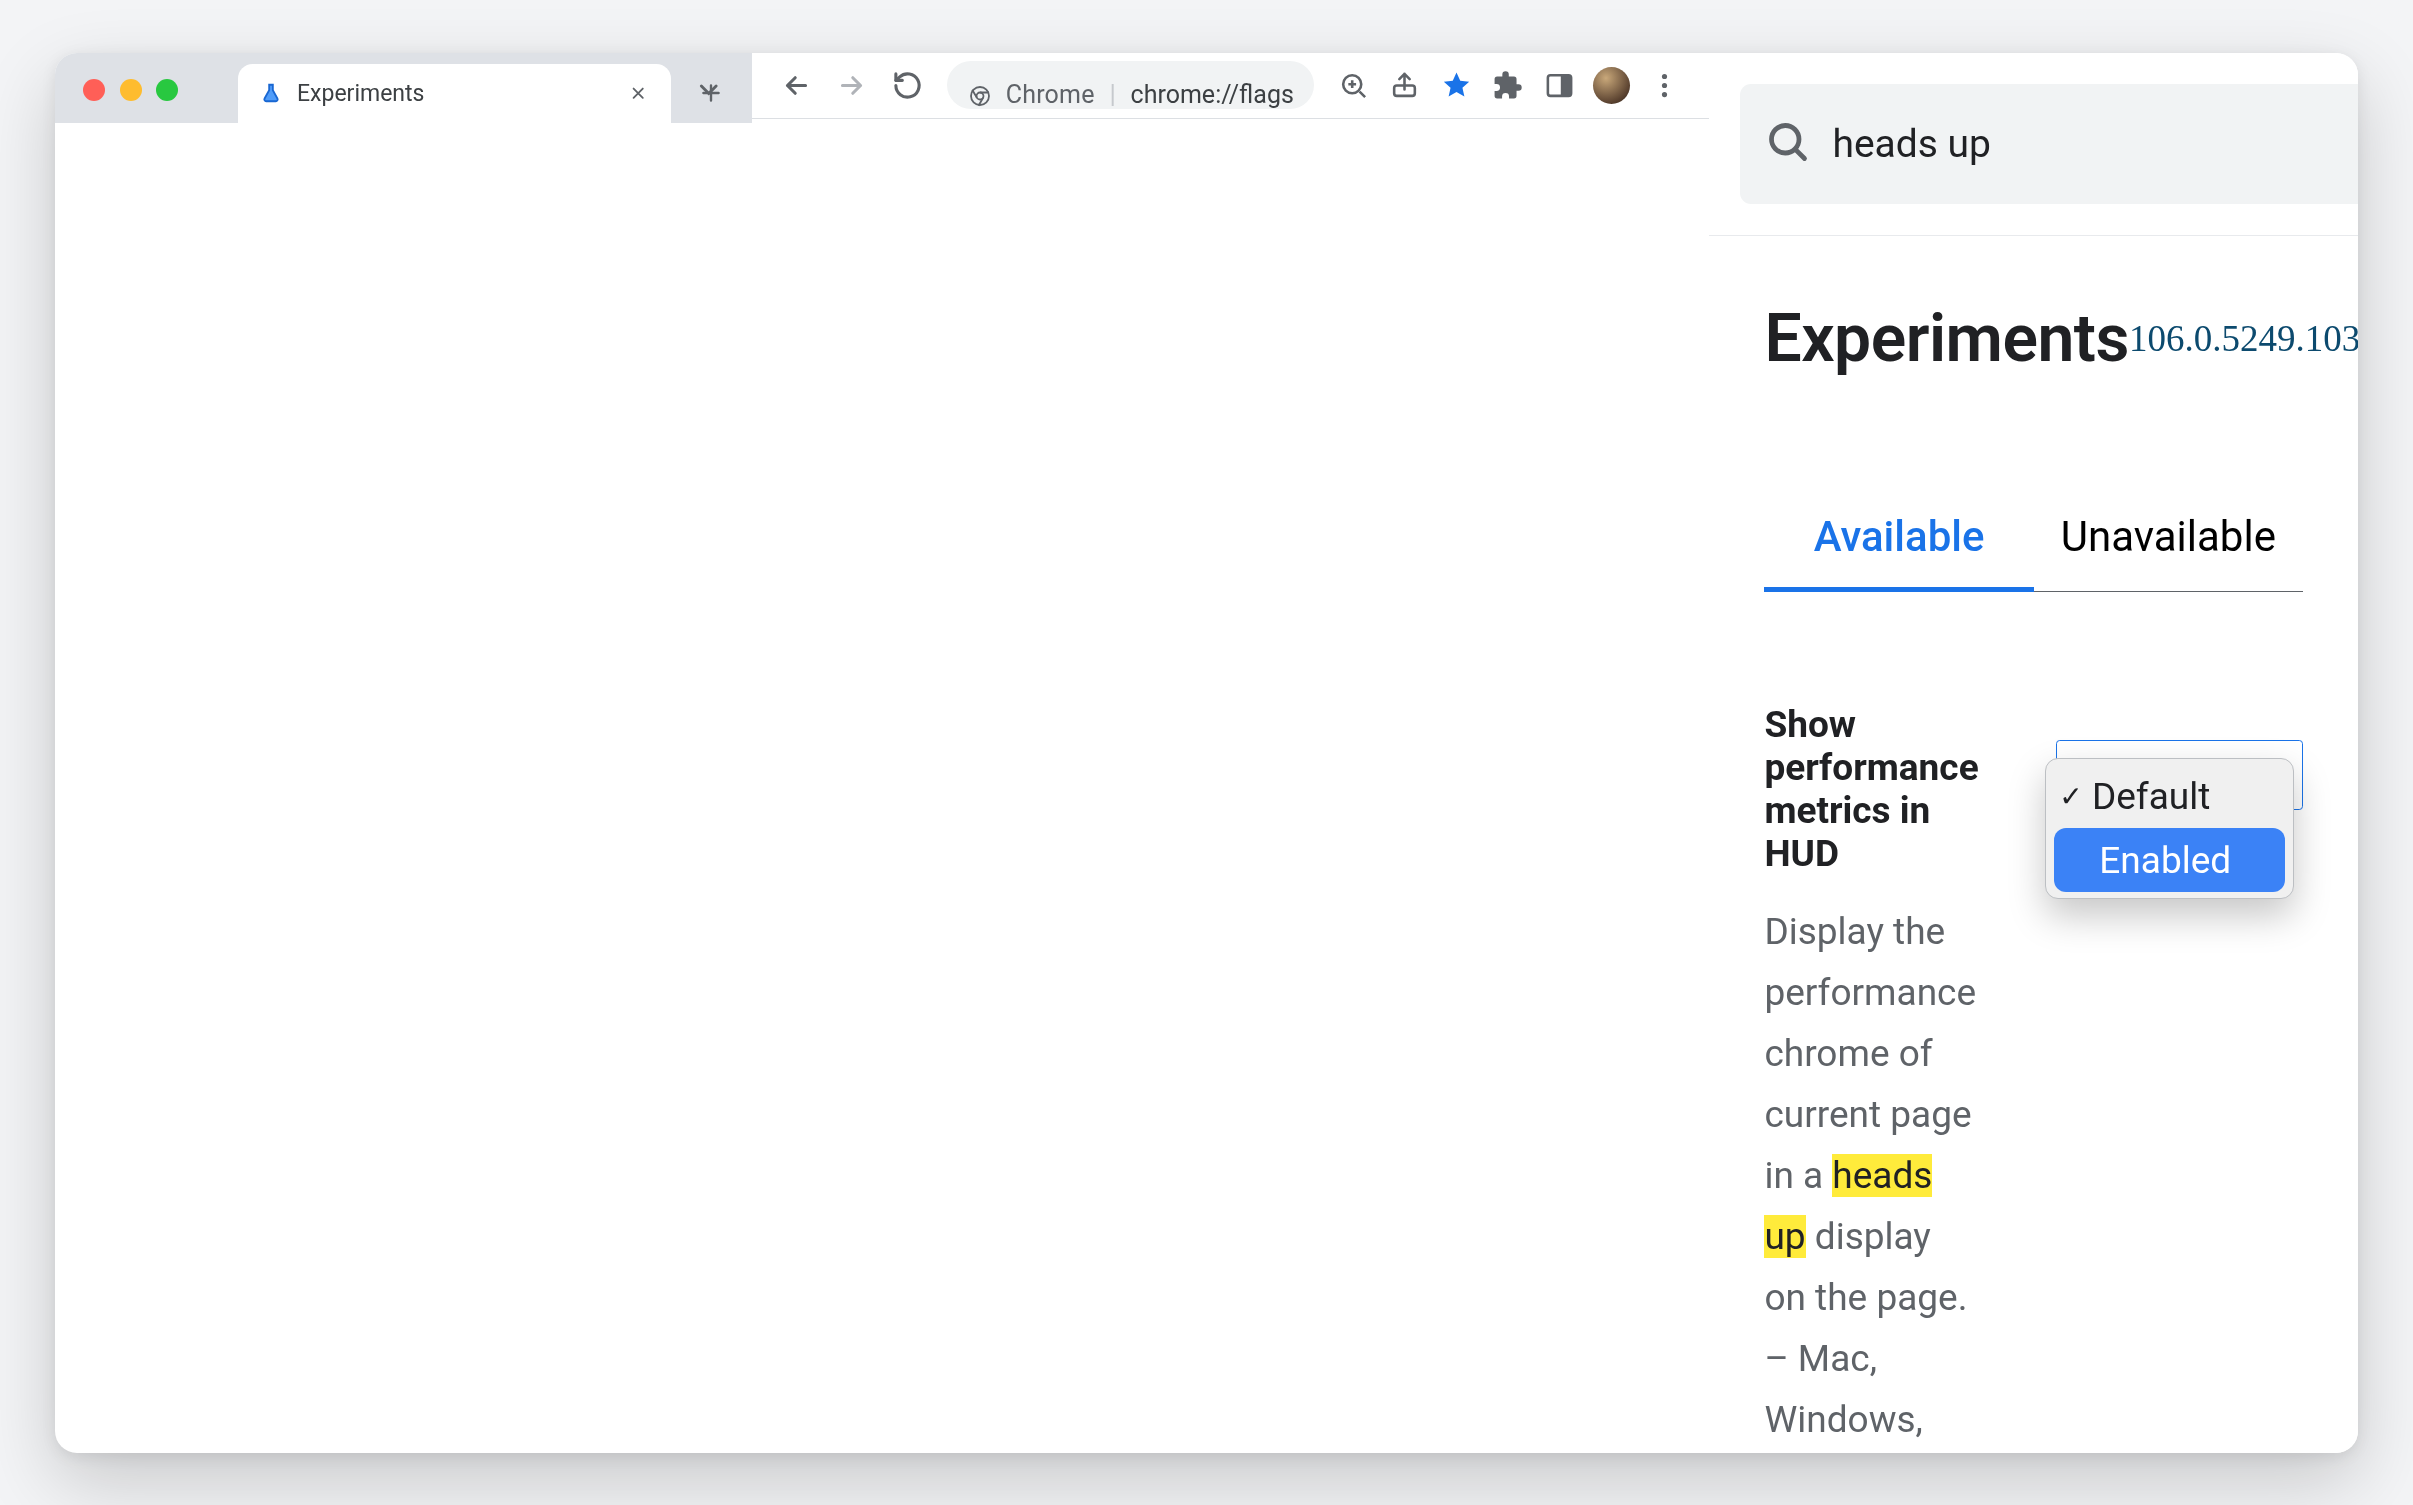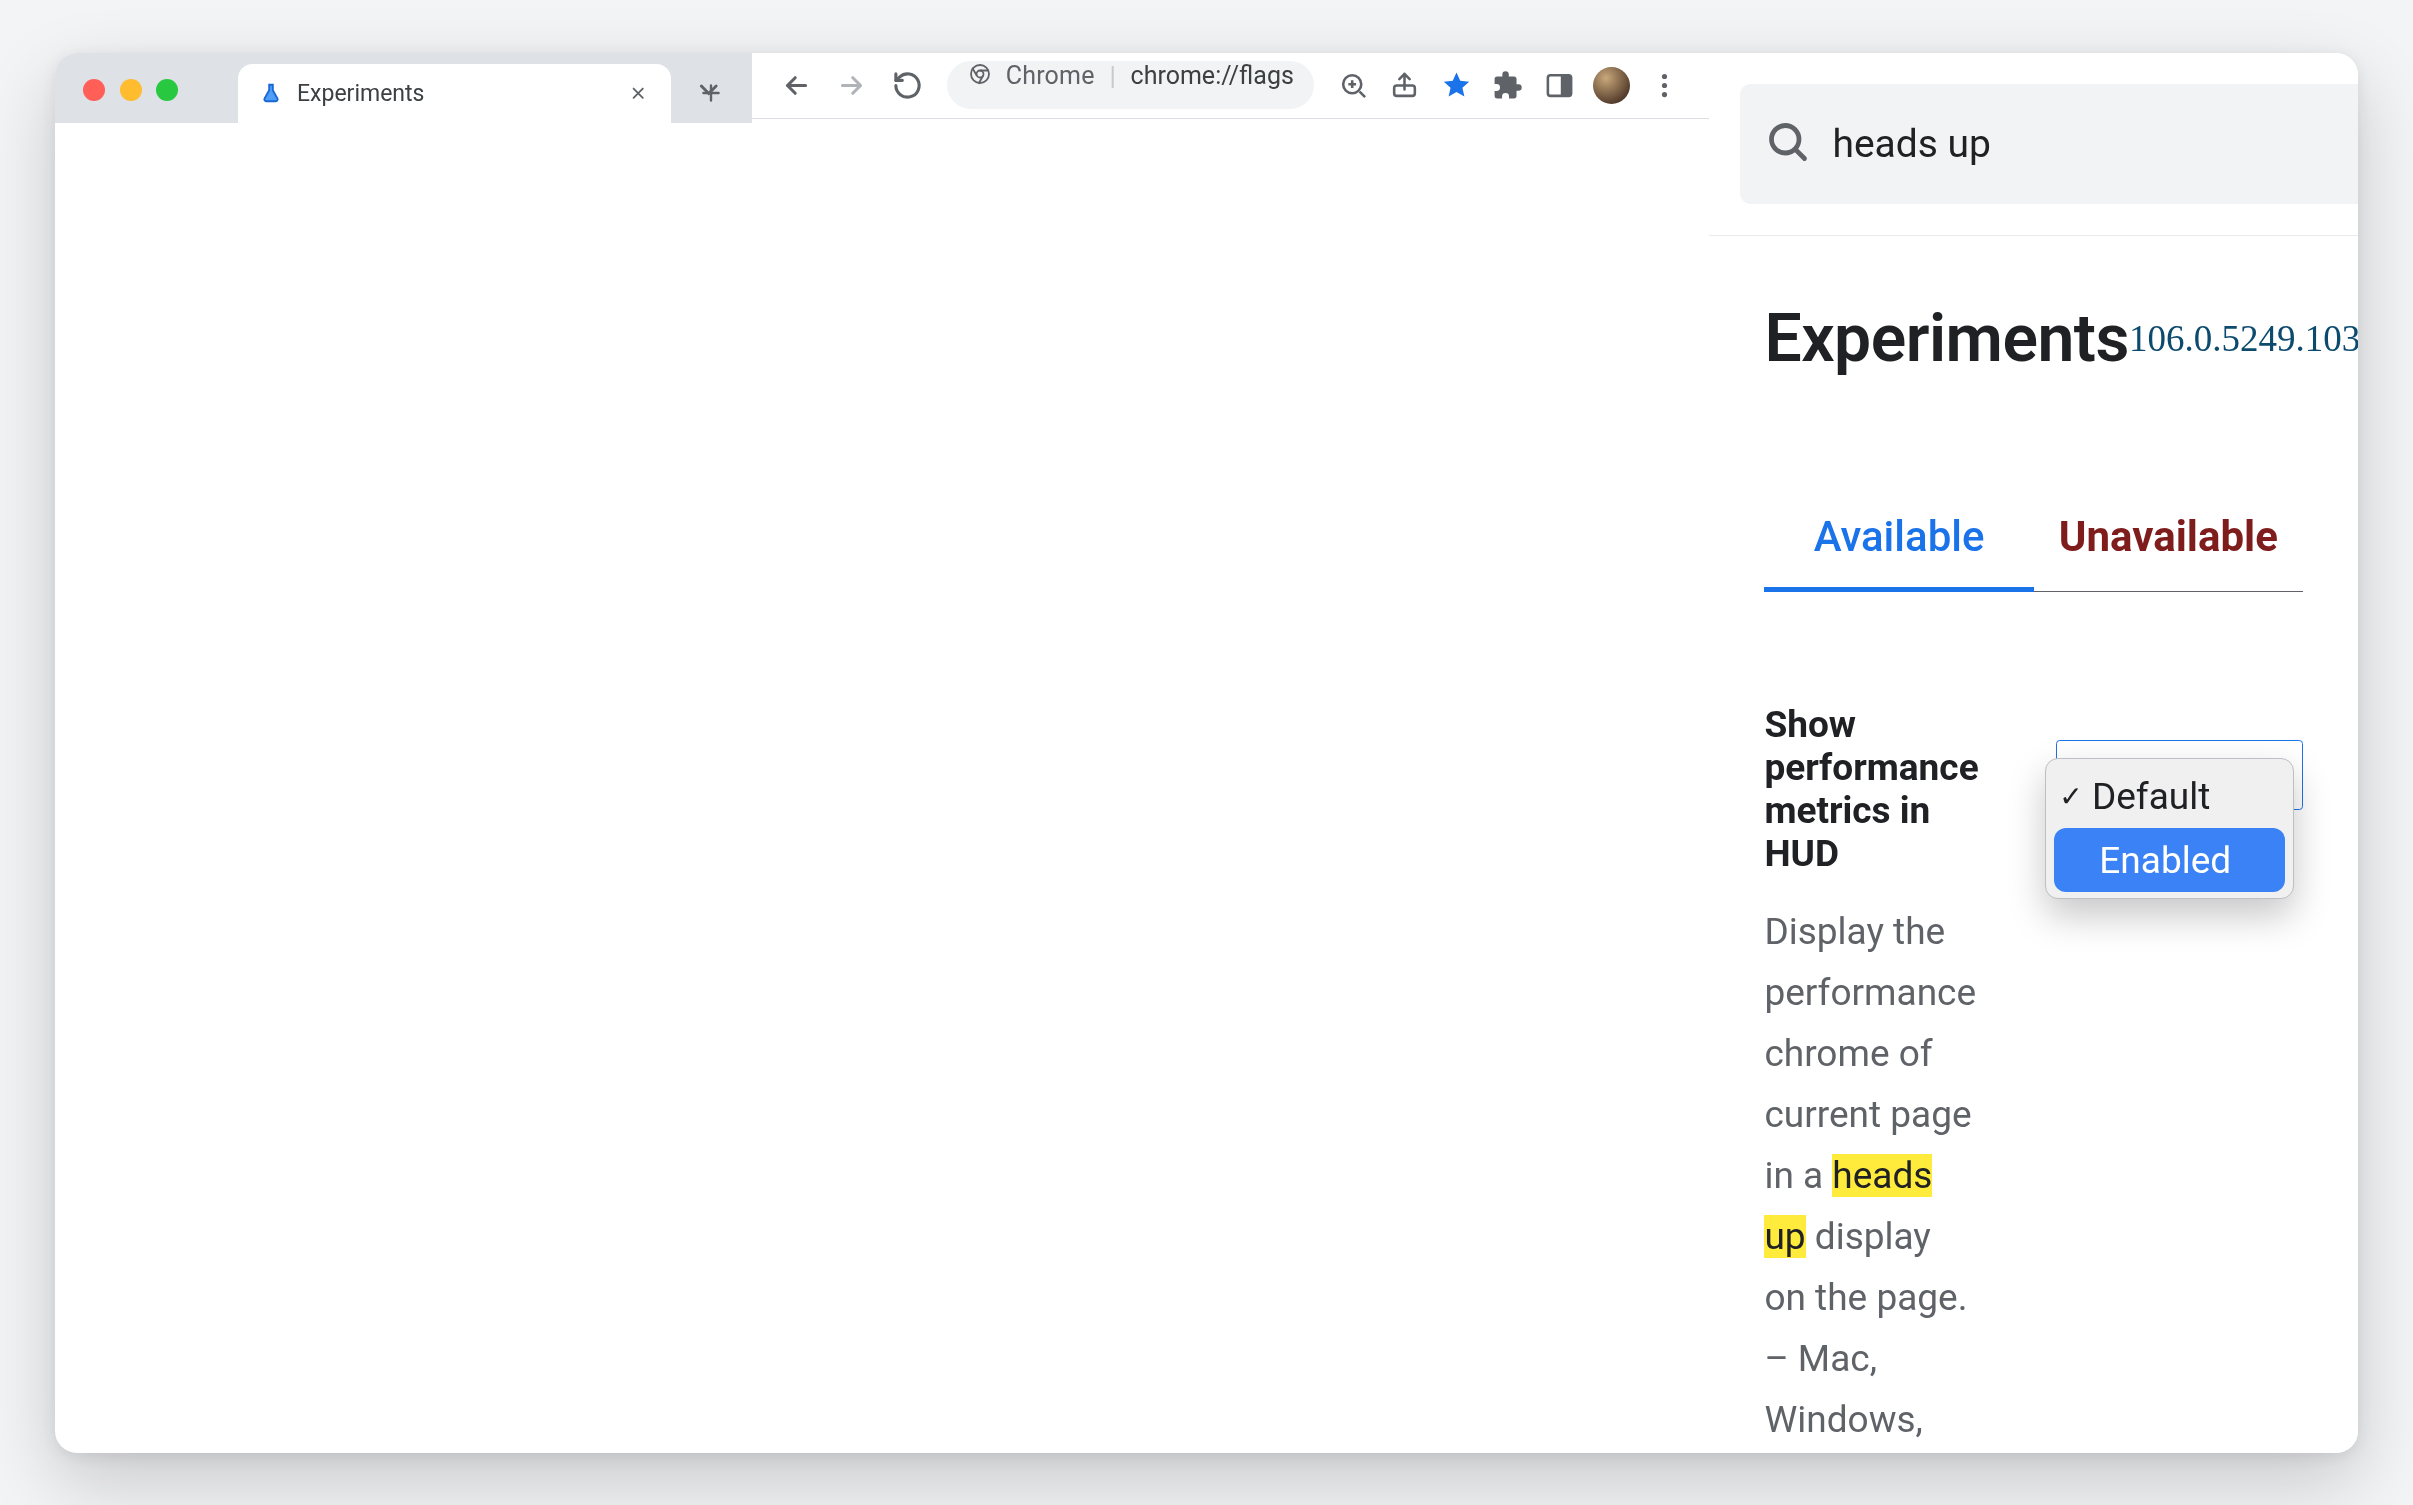--- a/index.html
+++ b/index.html
@@ -115,21 +115,21 @@
   }
   .tbtn.disabled { color: #b0b3b8; cursor: default; }
   .tbtn svg { width: 31px; height: 31px; }
 
   .omnibox {
     flex: 1;
     height: 48px;
     background: #f1f3f4;
     border-radius: 24px;
     display: flex;
-    align-items: flex-start;
+    align-items: flex-end;
     padding: 0 20px;
     gap: 13px;
     margin: 0 7.4px;
   }
   .omnibox .chrome-icon { width: 26px; height: 26px; color: #5f6368; display:flex; align-items:center; justify-content:center;}
   .omnibox .chrome-icon svg { width: 24px; height: 24px; }
   .omnibox .prefix {
     color: #5f6368;
     font-size: 25px;
     letter-spacing: 0.2px;
@@ -242,24 +242,23 @@
 
   .tabs {
     display: flex;
     width: 100%;
   }
   .tabitem {
     flex: 1;
     text-align: center;
     padding: 24px 0 26px 0;
     font-size: 42px;
-    color: #7f1d1d;
+    color: #000000;
     border-bottom: 1.8px solid #5f6368;
     cursor: pointer;
-    font-weight: bold;
   }
   .tabitem.active {
     color: #1a73e8;
     border-bottom: 5.5px solid #1a73e8;
     font-weight: 500;
   }
 
   .flag {
     display: flex;
     margin-top: 111px;

